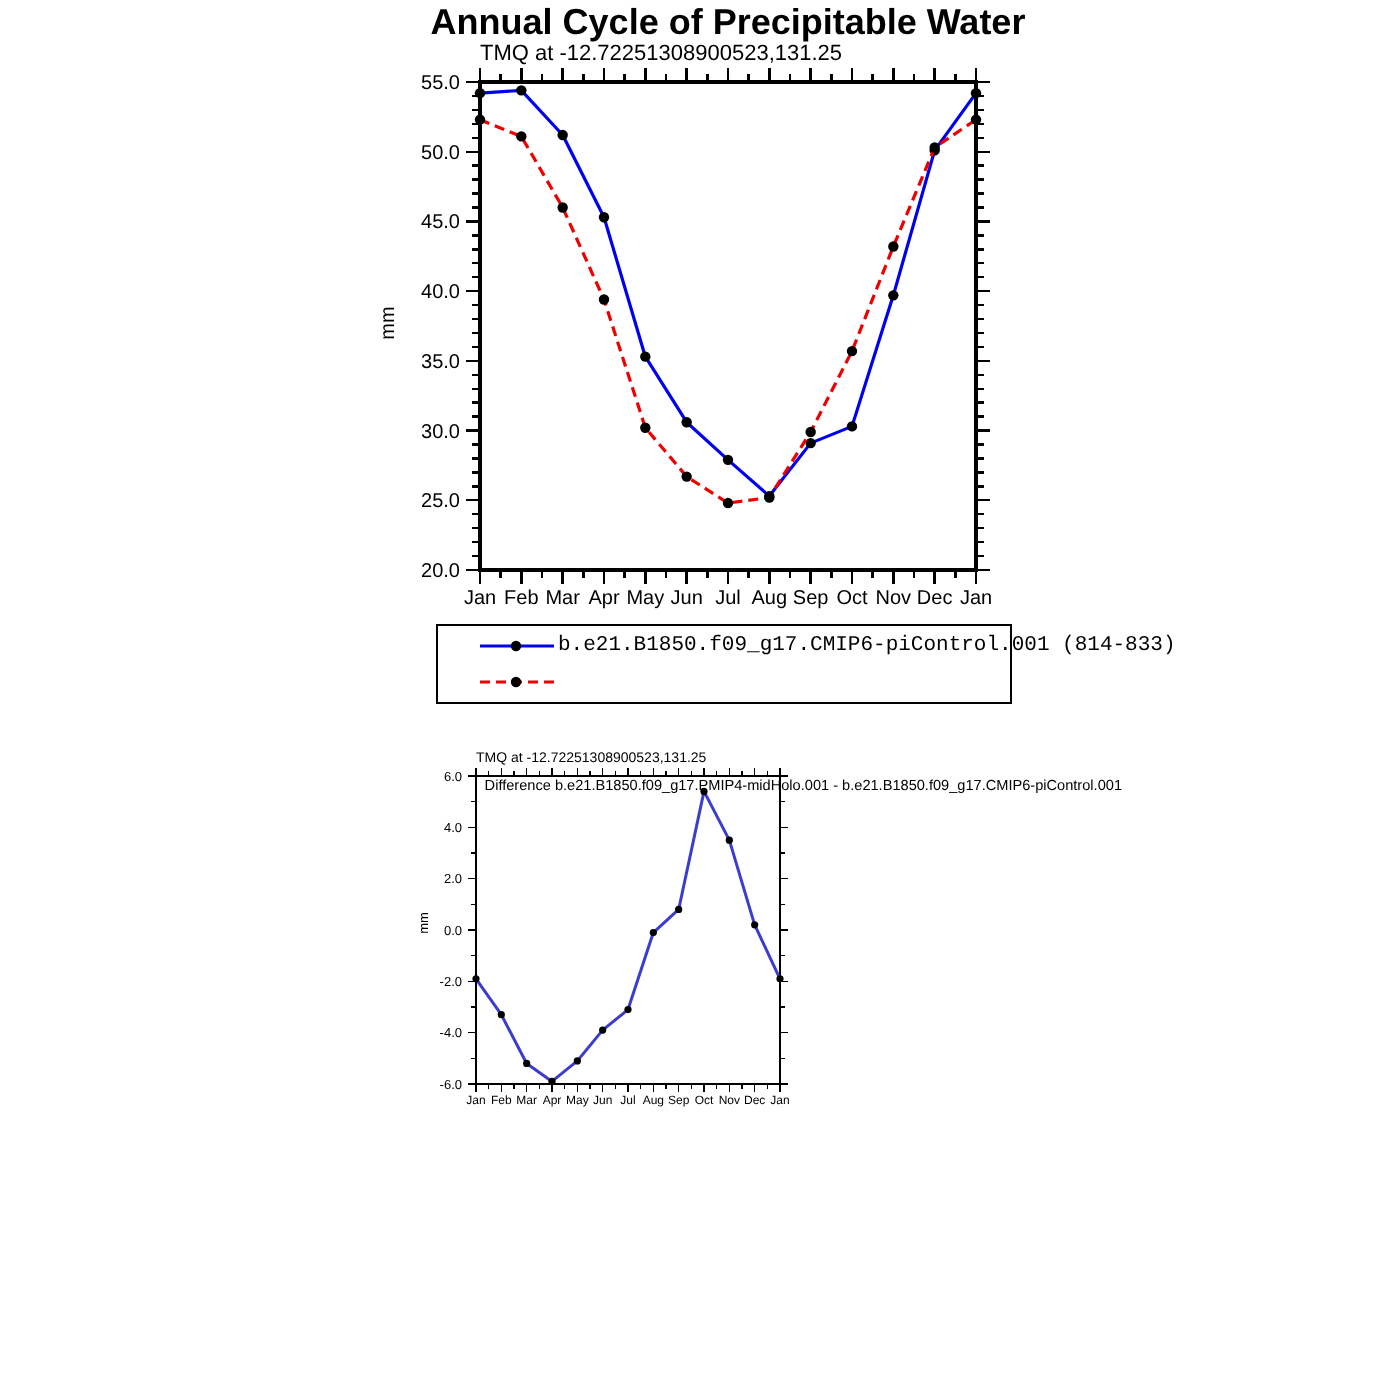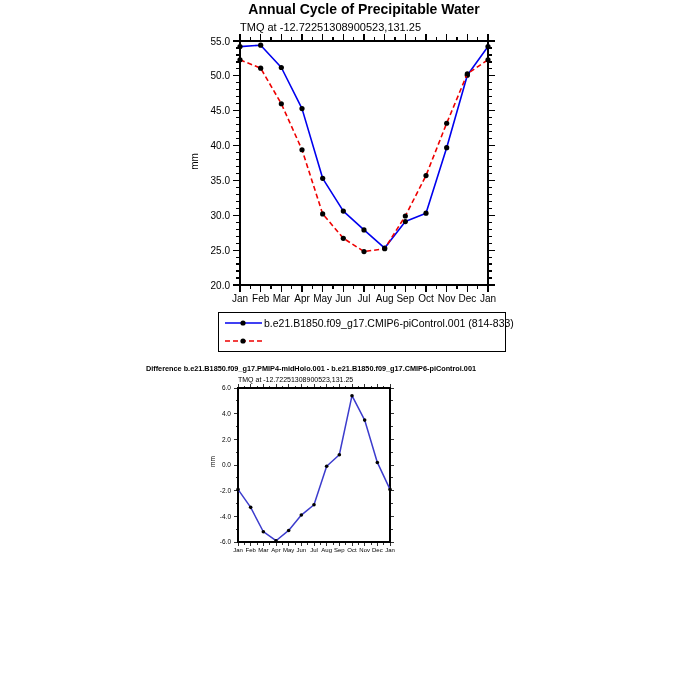--- a/index.html
+++ b/index.html
@@ -1,32 +1,32 @@
 <!DOCTYPE html>
 <html><head>
 <meta charset="utf-8">
 <style>
   html,body{margin:0;padding:0;background:#ffffff;}
   #canvas{
     position:relative;width:700px;height:700px;background:#ffffff;overflow:hidden;
     font-family:"Liberation Sans",sans-serif;color:#000;
   }
   .abs{position:absolute;}
-  #chart1-title{left:190px;top:1px;width:348px;text-align:center;font-size:14px;font-weight:bold;}
+  #chart1-title{left:190px;top:1px;width:348px;text-align:center;font-size:18px;font-weight:bold;}
   #chart1-subtitle{left:240px;top:21px;font-size:11px;}
   #chart1-ylabel{left:186px;top:156px;font-size:10px;transform:rotate(-90deg);transform-origin:center;}
   #figure-svg{left:0;top:0;}
   #legend-box{
     left:218px;top:312px;width:288px;box-sizing:border-box;
-    border:1.5px solid #000;background:#fff;padding:1px 1px;
+    border:1.5px solid #000;background:#fff;padding:1px 16px;font-family:Liberation Mono, monospace;
   }
   .legend-row{display:flex;align-items:center;height:18px;}
   .legend-row svg{flex:0 0 44px;height:18px;}
   .legend-label{font-size:10.5px;white-space:nowrap;}
-  #chart2-title{left:61px;top:364px;width:500px;text-align:center;font-size:7.3px;font-weight:bold;}
+  #chart2-title{left:61px;top:388px;width:500px;text-align:right;font-size:7.3px;font-weight:normal;}
   #chart2-subtitle{left:238px;top:376px;font-size:7px;}
   #chart2-ylabel{left:207px;top:458px;font-size:6.5px;transform:rotate(-90deg);transform-origin:center;}
 </style>
 </head>
 <body>
 
 <div id="canvas">
 
   <div class="abs" id="chart1-title">Annual Cycle of Precipitable Water</div>
   <div class="abs" id="chart1-subtitle">TMQ at -12.72251308900523,131.25</div>

